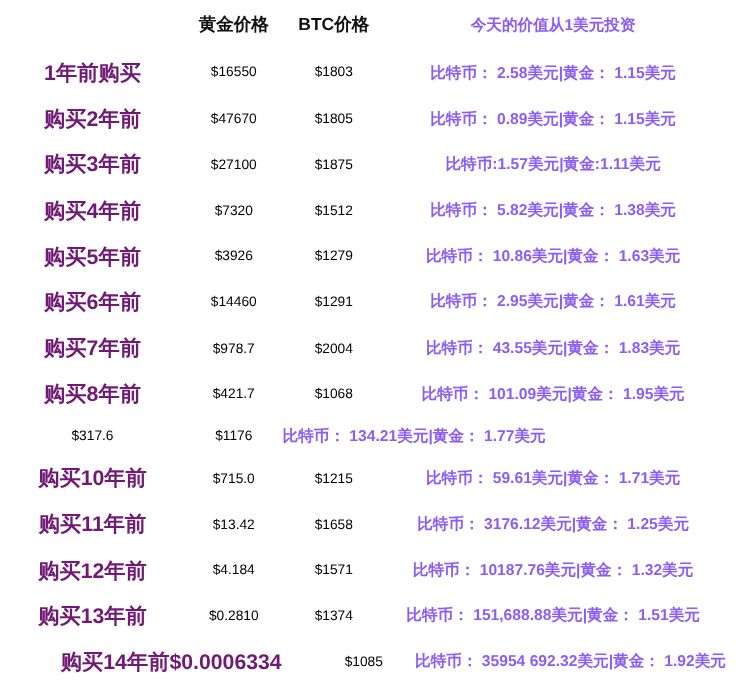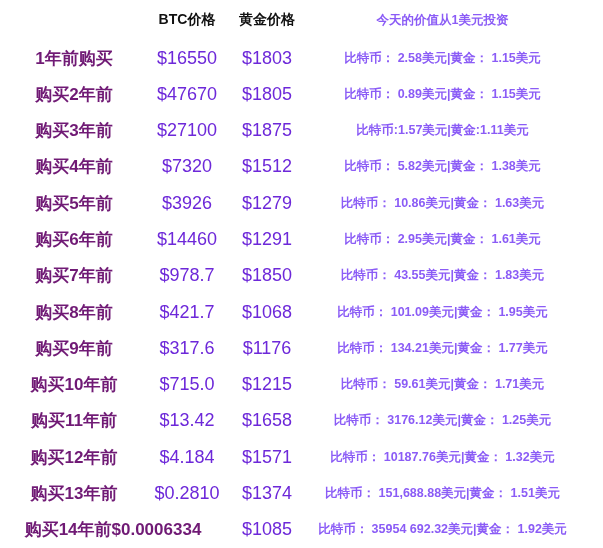--- a/index.html
+++ b/index.html
@@ -17,53 +17,53 @@
     flex-direction: column;
     background: #ffffff;
   }
   .row {
     display: grid;
     grid-template-columns: 148px 78px 82px 1fr;
     align-items: center;
     flex: 1 1 auto;
   }
   .row--header { flex: 0 0 40px; }
-  .row--merged { grid-template-columns: 226px 82px 1fr; }
+  .row--merged { grid-template-columns: 226px 82px 1fr; padding-left: 24px; }
   .cell { text-align: center; white-space: nowrap; }
   .cell--head {
     font-size: 14px;
     font-weight: bold;
     color: #111111;
   }
   .cell--label {
     font-size: 17px;
     font-weight: bold;
     color: #701a75;
   }
   .cell--price {
-    font-size: 18px;
+    font-size: 11px;
     font-weight: normal;
-    color: #6d28d9;
+    color: #000000;
   }
   .cell--value {
     font-size: 12.5px;
     font-weight: bold;
     color: #8b5cf6;
     padding-right: 26px;
   }
 </style>
 </head>
 <body>
 
 <div class="table">
 
   <div class="row row--header">
     <div class="cell cell--head"></div>
+    <div class="cell cell--head">黄金价格</div>
     <div class="cell cell--head">BTC价格</div>
-    <div class="cell cell--head">黄金价格</div>
     <div class="cell cell--head cell--value">今天的价值从1美元投资</div>
   </div>
 
   <div class="row">
     <div class="cell cell--label">1年前购买</div>
     <div class="cell cell--price">$16550</div>
     <div class="cell cell--price">$1803</div>
     <div class="cell cell--value">比特币： 2.58美元|黄金： 1.15美元</div>
   </div>
 
@@ -98,33 +98,32 @@
   <div class="row">
     <div class="cell cell--label">购买6年前</div>
     <div class="cell cell--price">$14460</div>
     <div class="cell cell--price">$1291</div>
     <div class="cell cell--value">比特币： 2.95美元|黄金： 1.61美元</div>
   </div>
 
   <div class="row">
     <div class="cell cell--label">购买7年前</div>
     <div class="cell cell--price">$978.7</div>
-    <div class="cell cell--price">$1850</div>
+    <div class="cell cell--price">$2004</div>
     <div class="cell cell--value">比特币： 43.55美元|黄金： 1.83美元</div>
   </div>
 
   <div class="row">
     <div class="cell cell--label">购买8年前</div>
     <div class="cell cell--price">$421.7</div>
     <div class="cell cell--price">$1068</div>
     <div class="cell cell--value">比特币： 101.09美元|黄金： 1.95美元</div>
   </div>
 
   <div class="row">
-    <div class="cell cell--label">购买9年前</div>
     <div class="cell cell--price">$317.6</div>
     <div class="cell cell--price">$1176</div>
     <div class="cell cell--value">比特币： 134.21美元|黄金： 1.77美元</div>
   </div>
 
   <div class="row">
     <div class="cell cell--label">购买10年前</div>
     <div class="cell cell--price">$715.0</div>
     <div class="cell cell--price">$1215</div>
     <div class="cell cell--value">比特币： 59.61美元|黄金： 1.71美元</div>

